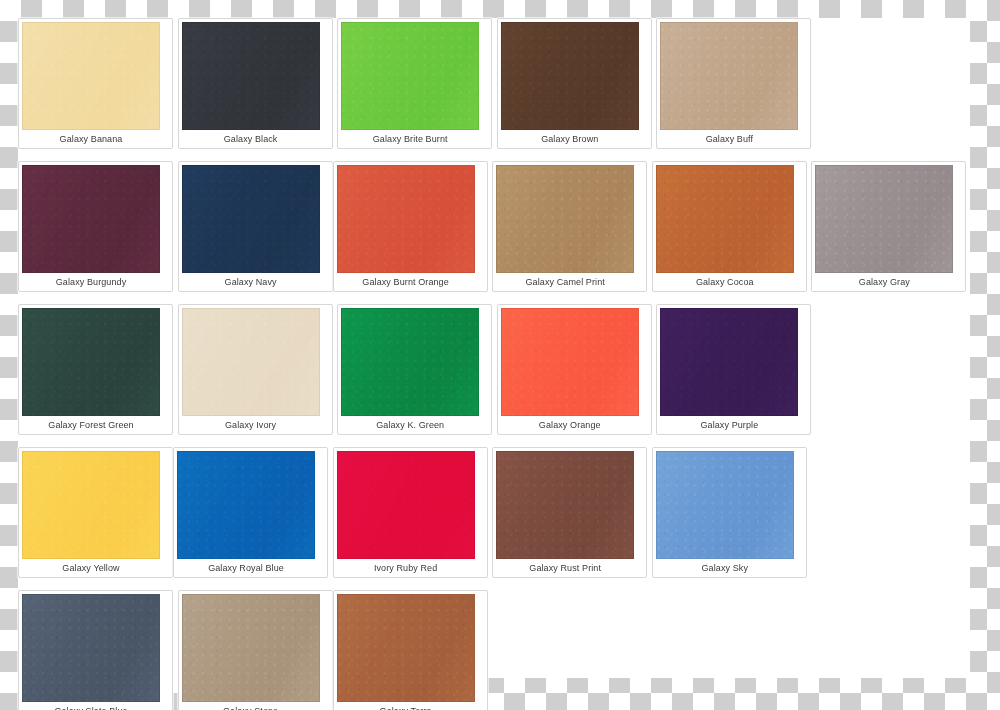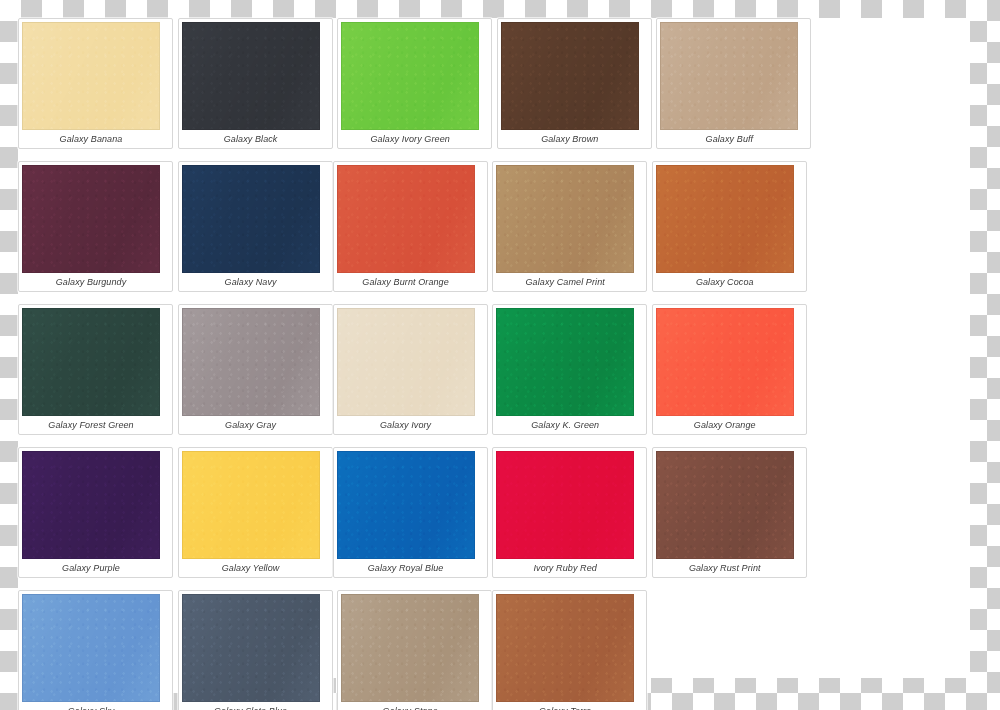--- a/index.html
+++ b/index.html
@@ -56,21 +56,20 @@
   }
   .cell.spacer-right { margin-right: 4.6px; }
 
   .card {
     background: #ffffff;
     border: 1px solid #d7d7d7;
     border-radius: 2px;
     padding: 3px 12px 0 3px;
     box-sizing: border-box;
     box-shadow: 0 0 0 1px rgba(255,255,255,0.6);
-    font-style: italic;
   }
 
   .swatch {
     width: 100%;
     height: 108px;
     display: block;
     position: relative;
     overflow: hidden;
     border: 1px solid rgba(0,0,0,0.06);
     box-sizing: border-box;
@@ -118,21 +117,21 @@
         </div>
         <div class="cell spacer-right">
           <div class="card">
             <div class="swatch" style="background-color: rgb(51, 54, 60);"></div>
             <span class="caption">Galaxy Black</span>
           </div>
         </div>
         <div class="cell spacer-right">
           <div class="card">
             <div class="swatch" style="background-color: rgb(109, 201, 63);"></div>
-            <span class="caption">Galaxy Ivory Green</span>
+            <span class="caption">Galaxy Brite Burnt</span>
           </div>
         </div>
         <div class="cell spacer-right">
           <div class="card">
             <div class="swatch" style="background-color: rgb(90, 60, 43);"></div>
             <span class="caption">Galaxy Brown</span>
           </div>
         </div>
         <div class="cell spacer-right">
           <div class="card">
@@ -163,30 +162,30 @@
             <div class="swatch" style="background-color: rgb(175, 138, 96);"></div>
             <span class="caption">Galaxy Camel Print</span>
           </div>
         </div>
         <div class="cell spacer-right">
           <div class="card">
             <div class="swatch" style="background-color: rgb(191, 102, 52);"></div>
             <span class="caption">Galaxy Cocoa</span>
           </div>
         </div>
+        <div class="cell">
+          <div class="card">
+            <div class="swatch" style="background-color: rgb(154, 144, 146);"></div>
+            <span class="caption">Galaxy Gray</span>
+          </div>
+        </div>
         <div class="cell spacer-right">
           <div class="card">
             <div class="swatch" style="background-color: rgb(44, 71, 64);"></div>
             <span class="caption">Galaxy Forest Green</span>
-          </div>
-        </div>
-        <div class="cell">
-          <div class="card">
-            <div class="swatch" style="background-color: rgb(154, 144, 146);"></div>
-            <span class="caption">Galaxy Gray</span>
           </div>
         </div>
         <div class="cell spacer-right">
           <div class="card">
             <div class="swatch" style="background-color: rgb(233, 220, 197);"></div>
             <span class="caption">Galaxy Ivory</span>
           </div>
         </div>
         <div class="cell spacer-right">
           <div class="card">

